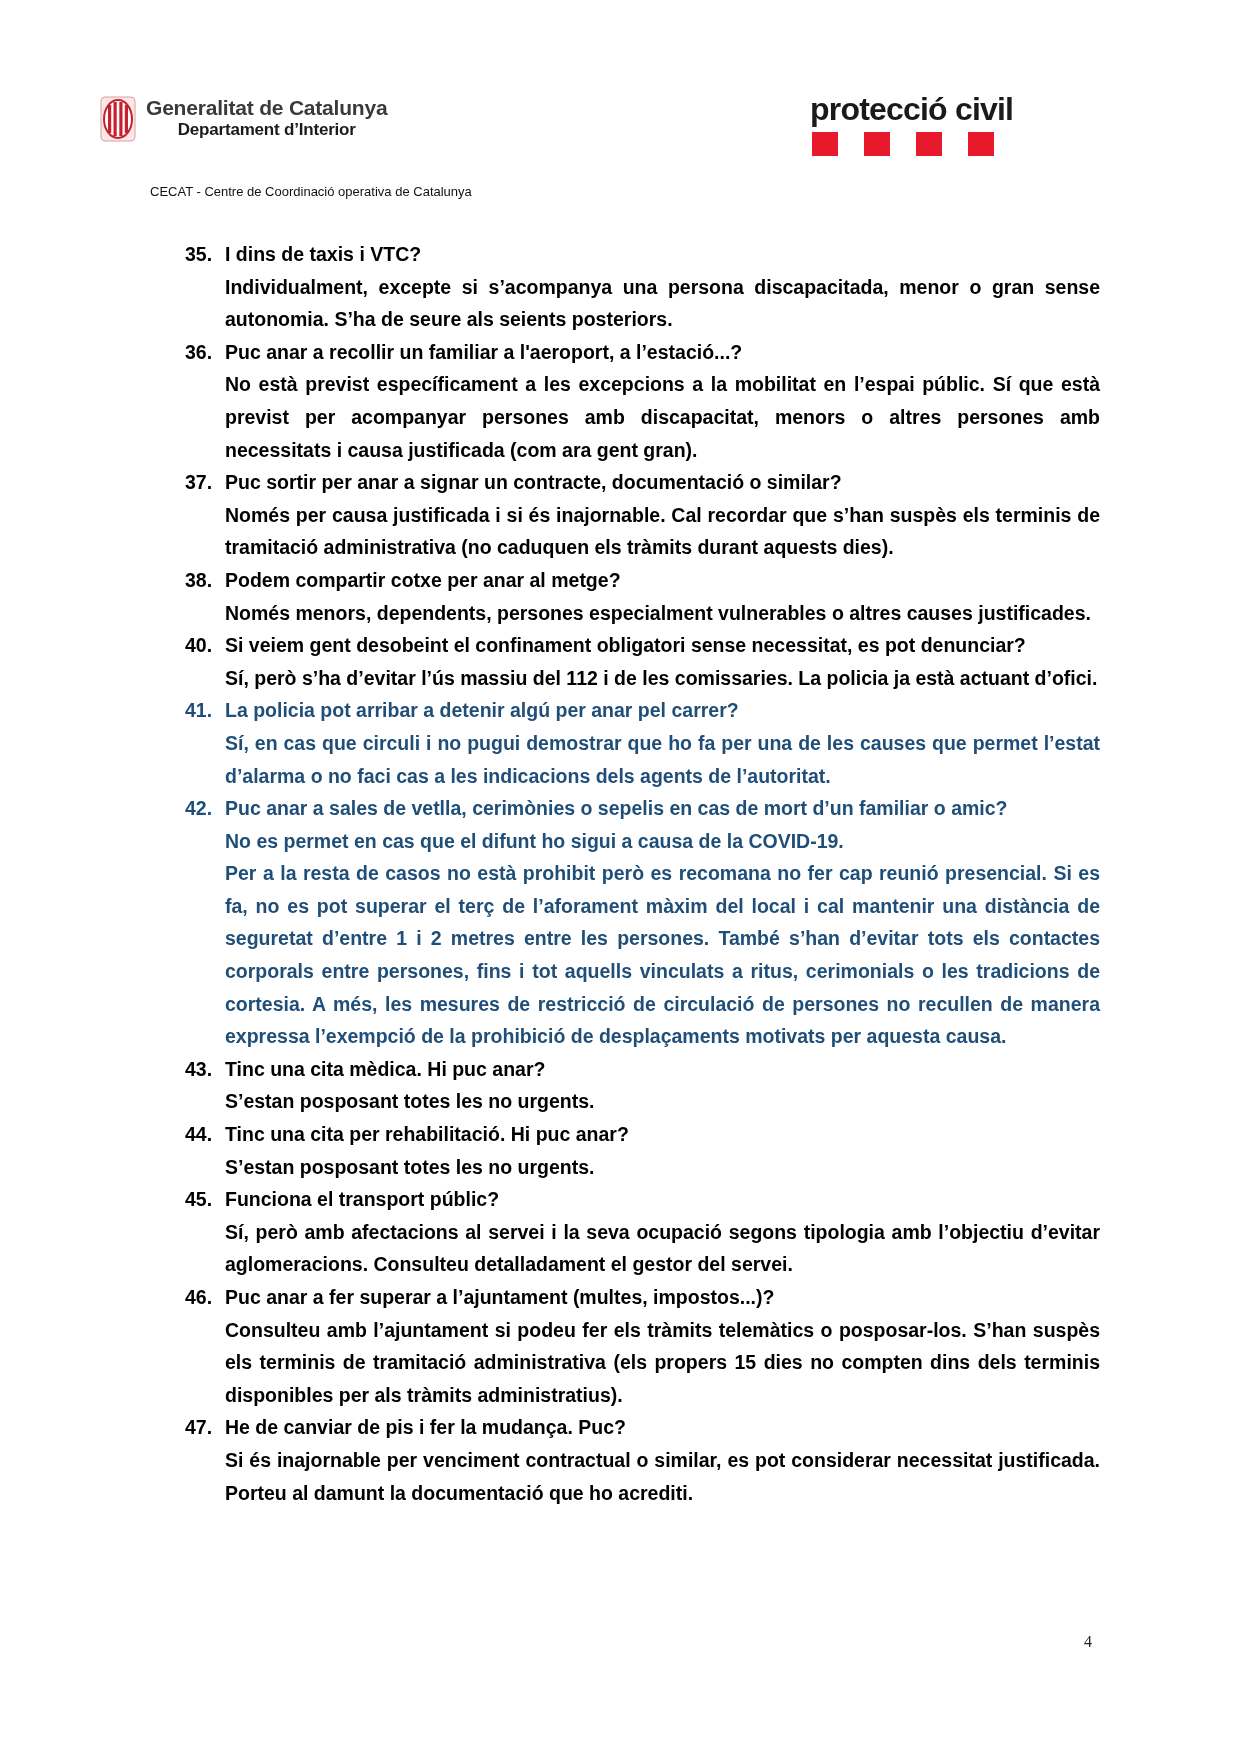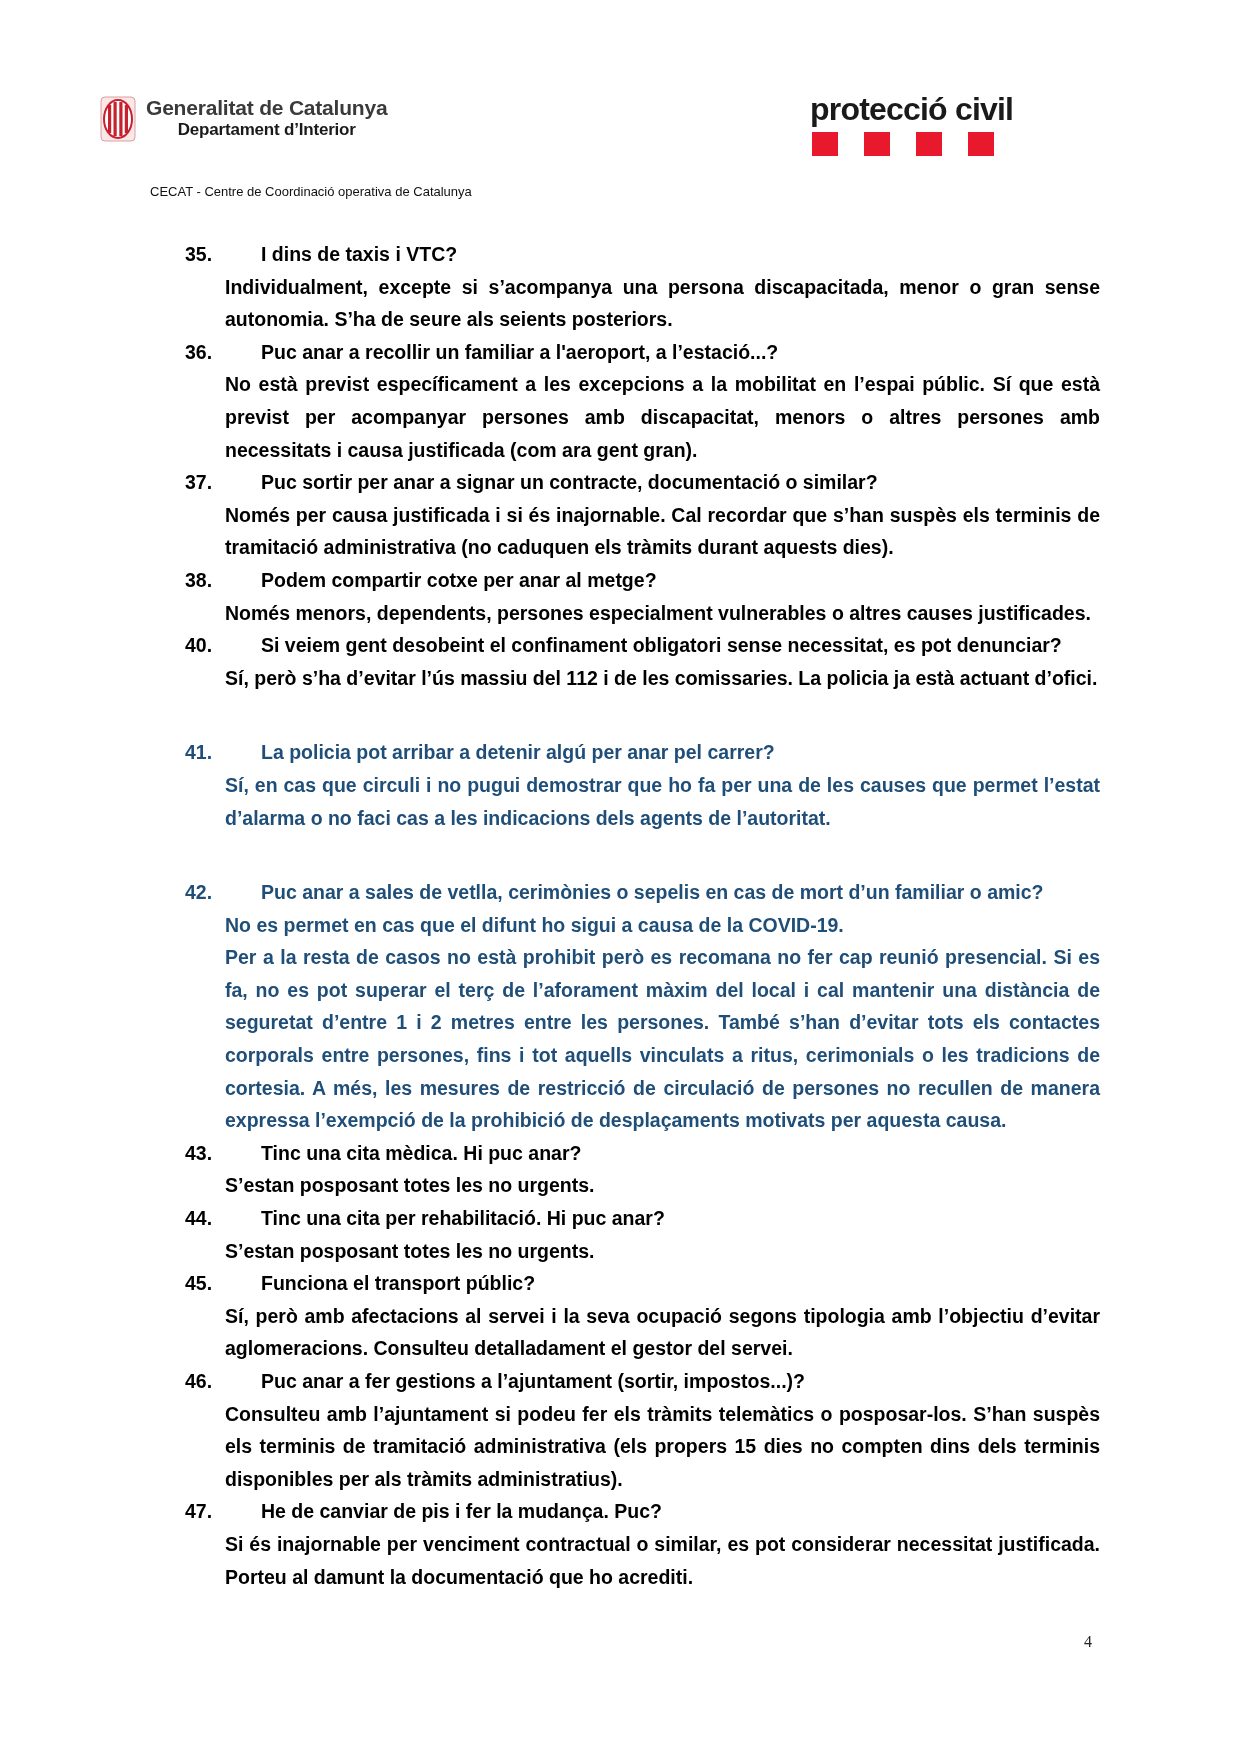--- a/index.html
+++ b/index.html
@@ -11,25 +11,25 @@
   .gen-line1 { font-size: 21px; font-weight: bold; letter-spacing: -0.2px; }
   .gen-line2 { font-size: 17px; font-weight: bold; color: #1a1a1a; letter-spacing: -0.2px; text-align: center; }
   .pc-logo { position: absolute; left: 810px; top: 92px; }
   .pc-text { font-size: 32px; font-weight: bold; color: #1a1a1a; letter-spacing: -0.8px; line-height: 34px; }
   .pc-squares { display: flex; gap: 26px; margin-top: 6px; margin-left: 2px; }
   .pc-sq { width: 26px; height: 24px; background: #e8192c; }
   .cecat { position: absolute; left: 150px; top: 184px; font-size: 13px; font-weight: normal; color: #111; }
   .content { position: absolute; left: 185px; top: 238px; width: 915px;
              font-family: "Liberation Sans", sans-serif; font-size: 19.5px; }
   .item { margin: 0; }
-  .q { display: flex; font-weight: bold; line-height: 32.6px; gap: 36px; }
+  .q { display: flex; font-weight: bold; line-height: 32.6px; }
   .q .num { width: 40px; flex: none; }
   .a { margin-left: 40px; line-height: 32.6px; text-align: justify; }
   .a p { margin: 0; font-weight: bold; }
-  .blue { color: #1f4e79; margin-top: 42px; }
+  .blue { color: #1f4e79; }
   .page-num { position: absolute; left: 1084px; top: 1633px; font-family: "Liberation Serif", serif; font-size: 16px; color: #222; }
 </style>
 </head>
 <body>
 
 <div class="gen-logo">
   <svg class="gen-emblem" viewBox="0 0 36 46">
     <rect x="1" y="1" width="34" height="44" rx="4" fill="#fbe7e7" stroke="#d9a0a0" stroke-width="1"></rect>
     <ellipse cx="18" cy="23" rx="14" ry="19" fill="#ffffff" stroke="#c8202e" stroke-width="2"></ellipse>
     <rect x="8" y="9" width="3.2" height="28" fill="#c8202e"></rect>
@@ -143,21 +143,21 @@
         <span class="num">45.</span>
         <span>Funciona el transport públic?</span>
       </div>
       <div class="a">
         <p>Sí, però amb afectacions al servei i la seva ocupació segons tipologia amb l’objectiu d’evitar aglomeracions. Consulteu detalladament el gestor del servei.</p>
       </div>
     </div>
     <div class="item">
       <div class="q">
         <span class="num">46.</span>
-        <span>Puc anar a fer gestions a l’ajuntament (sortir, impostos...)?</span>
+        <span>Puc anar a fer superar a l’ajuntament (multes, impostos...)?</span>
       </div>
       <div class="a">
         <p>Consulteu amb l’ajuntament si podeu fer els tràmits telemàtics o posposar-los. S’han suspès els terminis de tramitació administrativa (els propers 15 dies no compten dins dels terminis disponibles per als tràmits administratius).</p>
       </div>
     </div>
     <div class="item">
       <div class="q">
         <span class="num">47.</span>
         <span>He de canviar de pis i fer la mudança. Puc?</span>
       </div>

